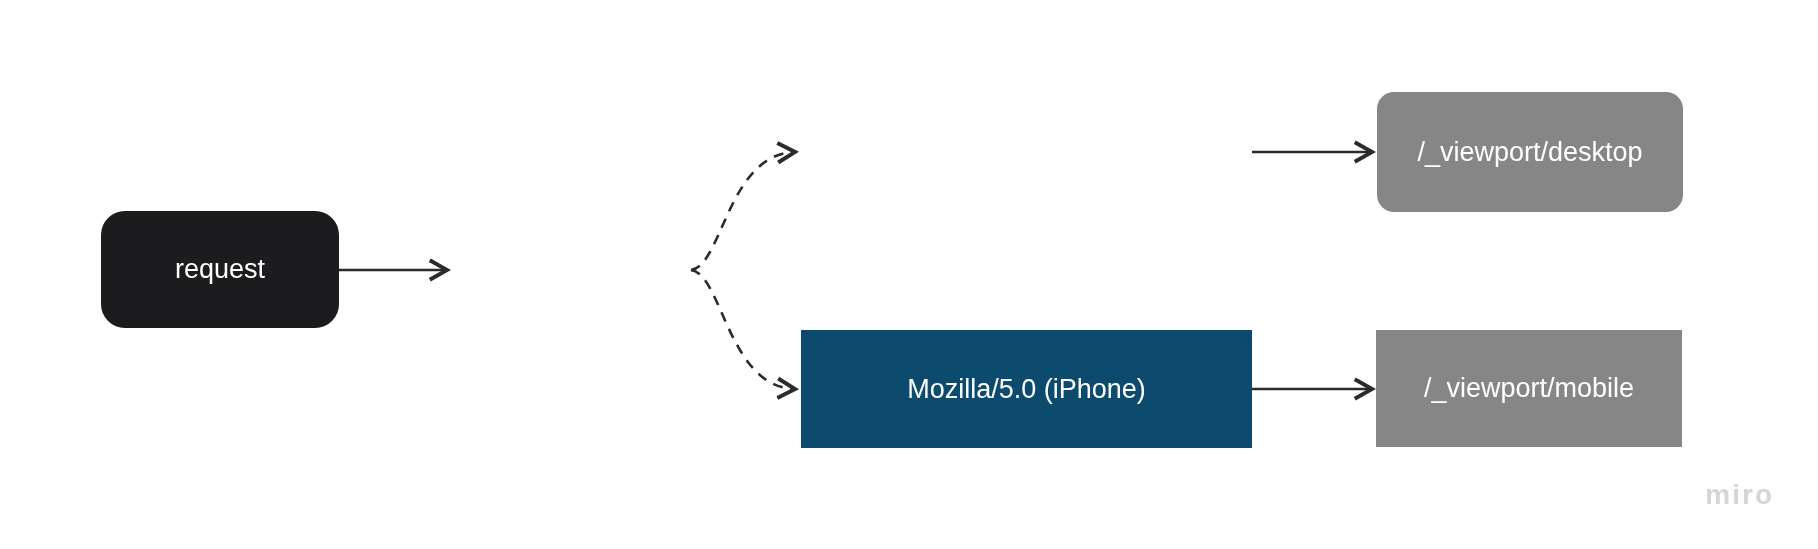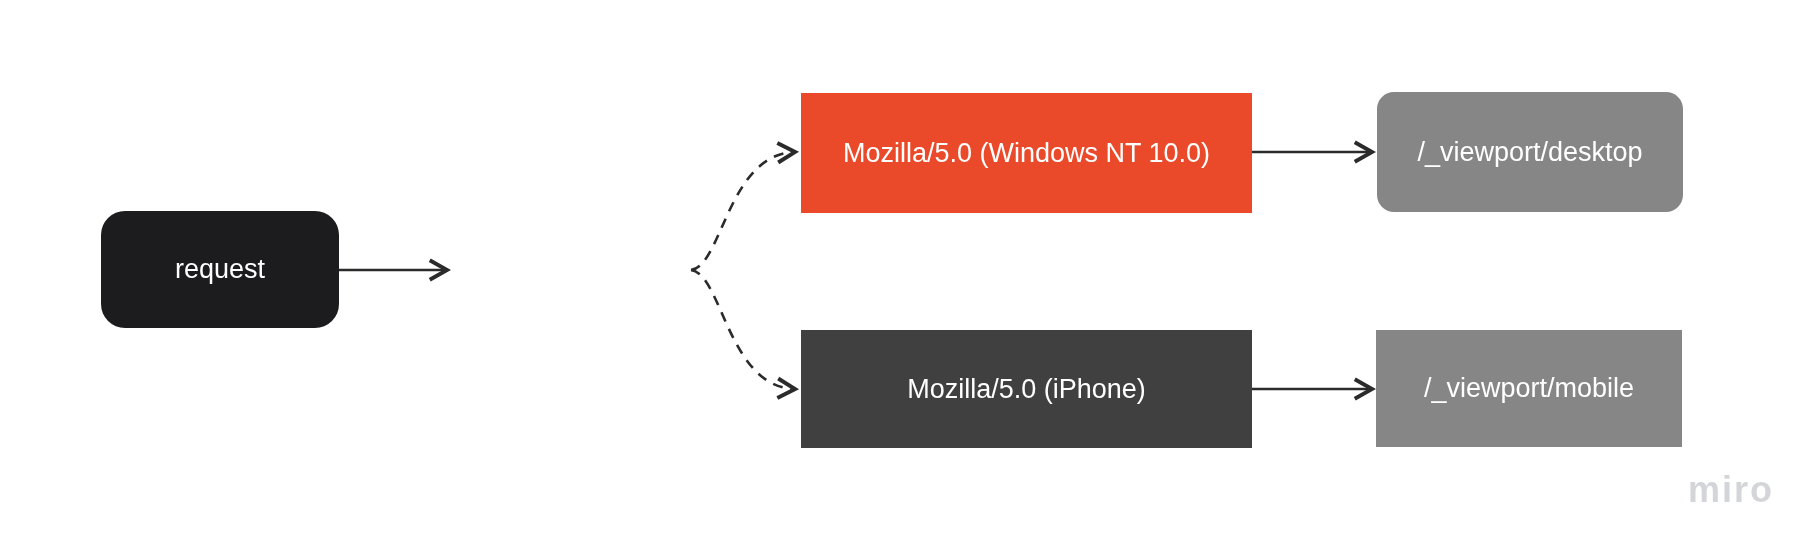--- a/index.html
+++ b/index.html
@@ -58,21 +58,21 @@
   .node-viewport-desktop {
     left: 1377px; top: 92px; width: 306px; height: 120px;
   }
   .node-viewport-mobile {
     left: 1376px; top: 330px; width: 306px; height: 117px;
   }
   .watermark {
     position: absolute;
     right: 44px;
     bottom: 38px;
-    font-size: 36px;
+    font-size: 28px;
     font-weight: 700;
     letter-spacing: 2px;
     color: #d4d5d9;
     user-select: none;
   }
 </style>
 </head>
 <body>
 
 <div class="board">
@@ -88,25 +88,22 @@
     <path class="edge dashed" d="M691,270 C722,274 728,386 794,389" marker-end="url(#chev)"></path>
     <path class="edge" d="M1252,152 L1371,152" marker-end="url(#chev)"></path>
     <path class="edge" d="M1252,389 L1371,389" marker-end="url(#chev)"></path>
   </svg>
 
   <div class="node node-request" style="background-color: rgb(28, 28, 30);">
     <span>request</span>
   </div>
 
 
-  <div class="node node-ua-desktop" style="background-color: rgb(234, 74, 42);">
-    <span>Mozilla/5.0 (Windows NT 10.0)</span>
-  </div>
 
-  <div class="node node-ua-mobile" style="background-color: #404040; text-align: right;">
+  <div class="node node-ua-mobile" style="background-color: #0c4a6e; text-align: right;">
     <span>Mozilla/5.0 (iPhone)</span>
   </div>
 
   <div class="node node-viewport-desktop" style="background-color: rgb(134, 134, 134); border-radius: 17px;">
     <span>/_viewport/desktop</span>
   </div>
 
   <div class="node node-viewport-mobile" style="background-color: rgb(134, 134, 134);">
     <span>/_viewport/mobile</span>
   </div>

